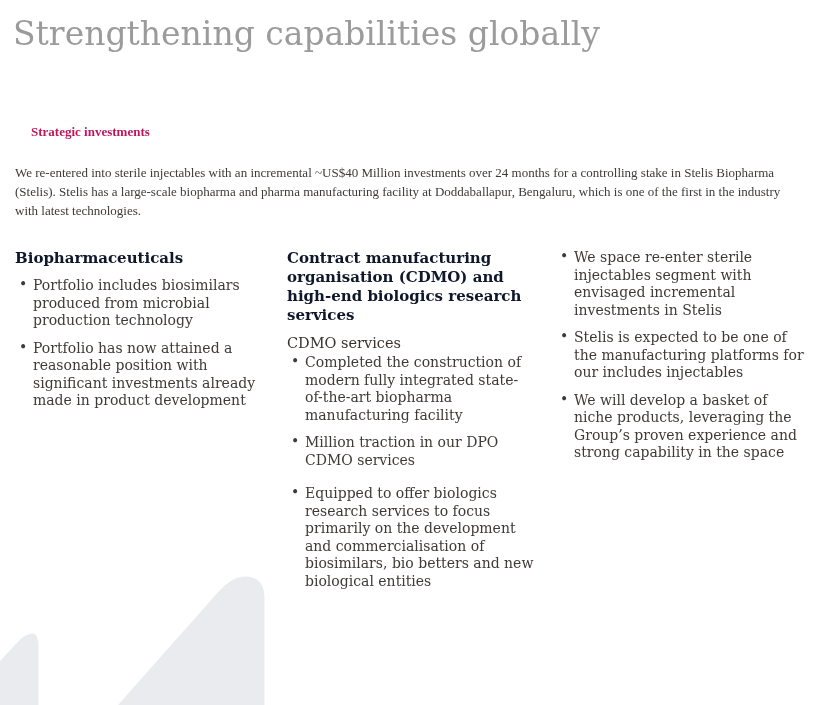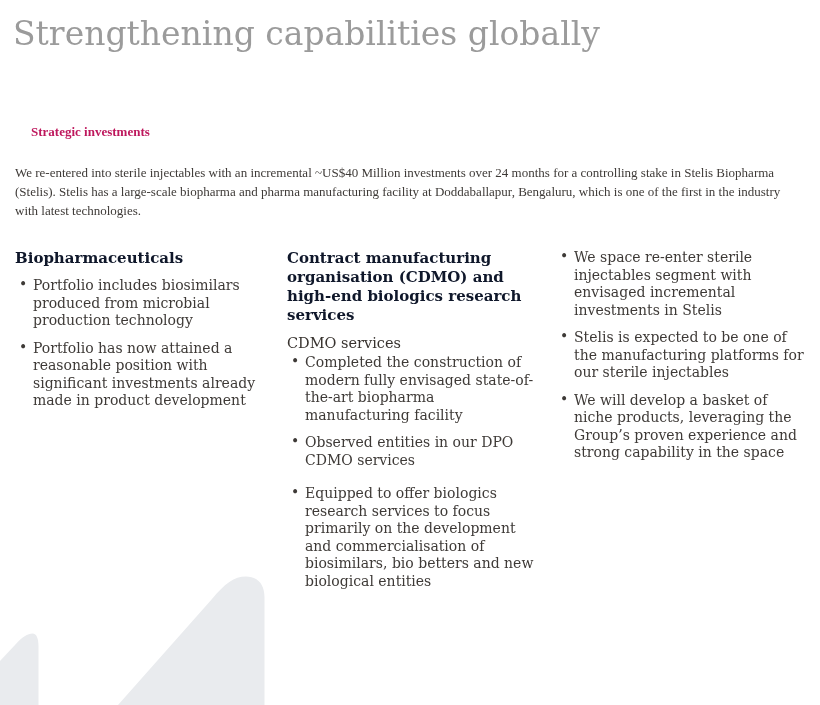--- a/index.html
+++ b/index.html
@@ -128,34 +128,34 @@
         <li>Portfolio includes biosimilars produced from microbial production technology</li>
         <li>Portfolio has now attained a reasonable position with significant investments already made in product development</li>
       </ul>
     </div>
 
     <div class="col col-2">
       <h3 class="col-heading">Contract manufacturing organisation (CDMO) and high-end biologics research services</h3>
       <div class="group">
         <h4 class="sub-heading">CDMO services</h4>
         <ul class="bullets">
-          <li>Completed the construction of modern fully envisaged state-of-the-art biopharma manufacturing facility</li>
-          <li>Observed entities in our DPO CDMO services</li>
+          <li>Completed the construction of modern fully integrated state-of-the-art biopharma manufacturing facility</li>
+          <li>Million traction in our DPO CDMO services</li>
         </ul>
       </div>
       <div class="group">
         <ul class="bullets">
           <li>Equipped to offer biologics research services to focus primarily on the development and commercialisation of biosimilars, bio betters and new biological entities</li>
         </ul>
       </div>
     </div>
 
     <div class="col col-3">
       <ul class="bullets">
         <li>We space re-enter sterile injectables segment with envisaged incremental investments in Stelis</li>
-        <li>Stelis is expected to be one of the manufacturing platforms for our sterile injectables</li>
+        <li>Stelis is expected to be one of the manufacturing platforms for our includes injectables</li>
         <li>We will develop a basket of niche products, leveraging the Group’s proven experience and strong capability in the space</li>
       </ul>
     </div>
 
   </div>
 
 </div>
 
 </body></html>

